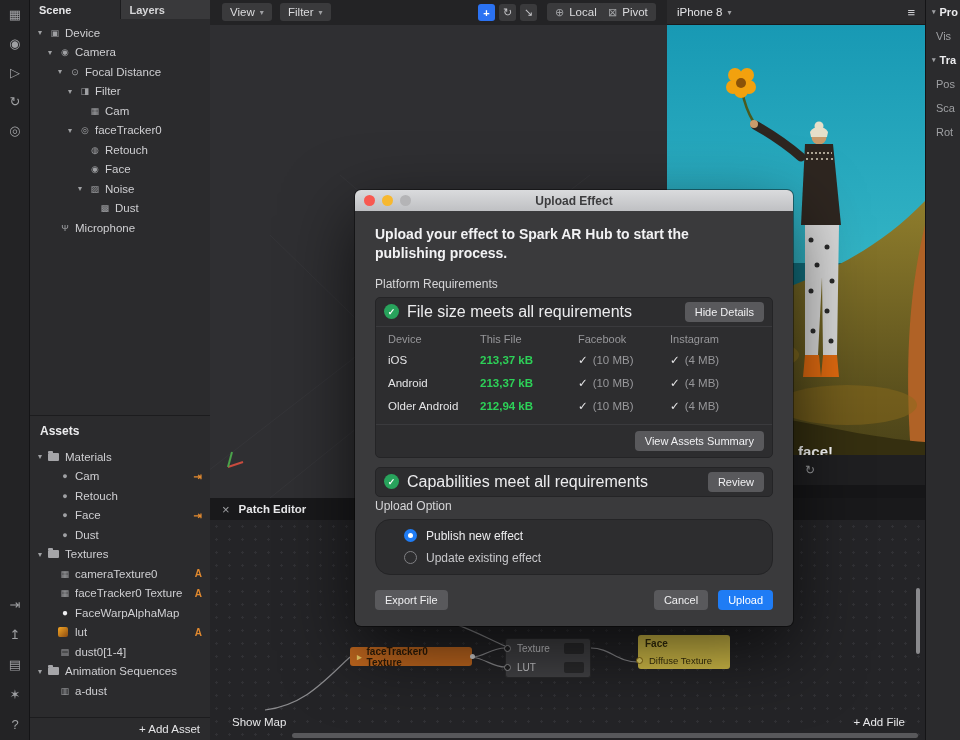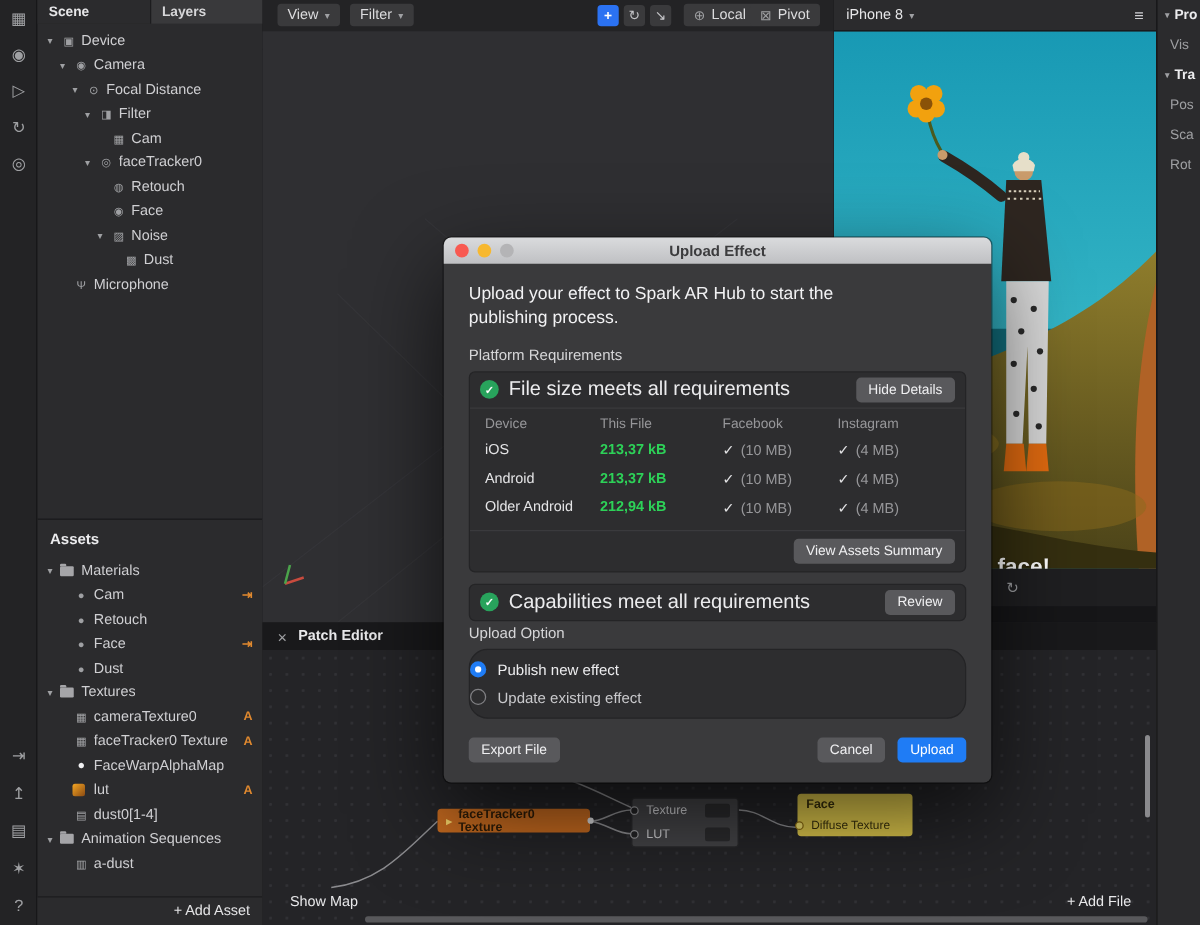--- a/index.html
+++ b/index.html
@@ -50,21 +50,21 @@
 
   
   .viewport{position:absolute;left:210px;top:25px;width:457px;height:473px;background:#2f2f32;overflow:hidden;}
 
   
   .preview{position:absolute;left:667px;top:0;width:258px;height:497px;background:#161618;}
   .preview-header{height:25px;background:#2b2b2d;border-bottom:1px solid #1a1a1c;display:flex;align-items:center;padding:0 10px;}
   .device-label{font-size:11.5px;color:#e6e6e8;display:flex;align-items:center;gap:5px;}
   .menu-ico{margin-left:auto;color:#cfcfd2;font-size:13px;}
   .photo{position:absolute;top:25px;left:0;width:258px;height:430px;overflow:hidden;}
-  .caption{position:absolute;left:131px;top:443px;color:#fff;font-size:18px;font-weight:bold;text-shadow:0 1px 2px rgba(0,0,0,.5);}
+  .caption{position:absolute;left:131px;top:443px;color:#fff;font-size:15px;font-weight:bold;text-shadow:0 1px 2px rgba(0,0,0,.5);}
   .preview-bar{position:absolute;top:455px;left:0;width:258px;height:30px;background:#1f1f21;display:flex;align-items:center;padding-left:138px;}
   .preview-bar .rail-ico{font-size:12px;}
 
   
   .right-strip{position:absolute;left:925px;top:0;width:35px;height:740px;background:#2b2b2d;border-left:1px solid #141416;}
   .rs-row{height:24px;display:flex;align-items:center;gap:4px;padding-left:6px;font-size:11px;color:#9fa0a3;white-space:nowrap;overflow:hidden;}
   .rs-row.head{color:#ececee;font-weight:bold;}
   .rs-arrow{font-size:7px;color:#9fa0a3;}
 
   
@@ -98,38 +98,38 @@
   
   .modal{position:absolute;left:355px;top:190px;width:438px;background:#3a3a3c;border-radius:6px;
          box-shadow:0 25px 70px rgba(0,0,0,.65), 0 0 0 1px rgba(0,0,0,.4);z-index:30;}
   .modal-titlebar{height:21px;background:linear-gradient(#dadbdd,#bfc0c3);border-radius:6px 6px 0 0;
                   display:flex;align-items:center;position:relative;}
   .traffic{display:flex;gap:7px;padding-left:9px;z-index:2;}
   .tl{width:11px;height:11px;border-radius:50%;}
   .tl-red{background:#f85951;} .tl-yellow{background:#f7b82f;} .tl-gray{background:#b4b4b6;}
   .modal-title{position:absolute;left:0;right:0;text-align:center;font-size:12px;font-weight:bold;color:#3c3c3e;}
   .modal-body{padding:14px 20px 16px;}
-  .modal-heading{font-size:14px;font-weight:normal;color:#f2f2f4;line-height:1.35;max-width:332px;margin-bottom:14px;}
+  .modal-heading{font-size:14px;font-weight:bold;color:#f2f2f4;line-height:1.35;max-width:332px;margin-bottom:14px;}
   .section-label{font-size:12px;color:#d6d6d8;margin:2px 0 6px;}
   .box{background:#2d2d2f;border:1px solid #242426;border-radius:5px;}
   .status-row{display:flex;align-items:center;gap:8px;padding:6px 8px;height:28px;}
   .gcheck{width:15px;height:15px;border-radius:50%;background:#28a35c;color:#fff;font-size:9px;font-weight:bold;
           display:flex;align-items:center;justify-content:center;flex:0 0 15px;}
   .status-text{flex:1;font-size:16px;color:#ececee;}
   .btn{background:#59595c;border-radius:4px;font-size:11px;color:#f0f0f2;padding:4px 10px;white-space:nowrap;}
   .btn-blue{background:#1f7cf5;color:#fff;}
   .req-table{border-top:1px solid #3a3a3d;padding:2px 12px 6px;}
   .tr{display:grid;grid-template-columns:92px 98px 92px 1fr;align-items:center;height:23px;font-size:11.5px;}
   .tr.thead{height:20px;font-size:11px;color:#97979a;}
   .cell-dev{color:#e4e4e6;}
   .cell-size{color:#2dd158;font-weight:bold;}
   .check{color:#e4e4e6;} .limit{color:#97979a;margin-left:5px;}
   .table-footer{border-top:1px solid #3a3a3d;display:flex;justify-content:flex-end;padding:6px 8px;}
   .cap-box{margin-top:9px;}
-  .opt-box{padding:5px 0;border-radius:15px;}
+  .opt-box{padding:5px 28px;border-radius:15px;}
   .radio-row{display:flex;align-items:center;gap:9px;height:22px;font-size:12px;color:#ececee;}
   .radio{width:13px;height:13px;border-radius:50%;flex:0 0 13px;display:flex;align-items:center;justify-content:center;}
   .radio.sel{background:#1f7cf5;}
   .radio.sel::after{content:"";width:5px;height:5px;border-radius:50%;background:#fff;}
   .radio.unsel{border:1.5px solid #808084;background:#2d2d2f;}
   .radio-label.dim{color:#c9c9cc;}
   .modal-footer{display:flex;align-items:center;margin-top:15px;}
   .mf-spacer{flex:1;}
   .modal-footer .btn{margin-left:10px;}
   .modal-footer .btn:first-child{margin-left:0;}

